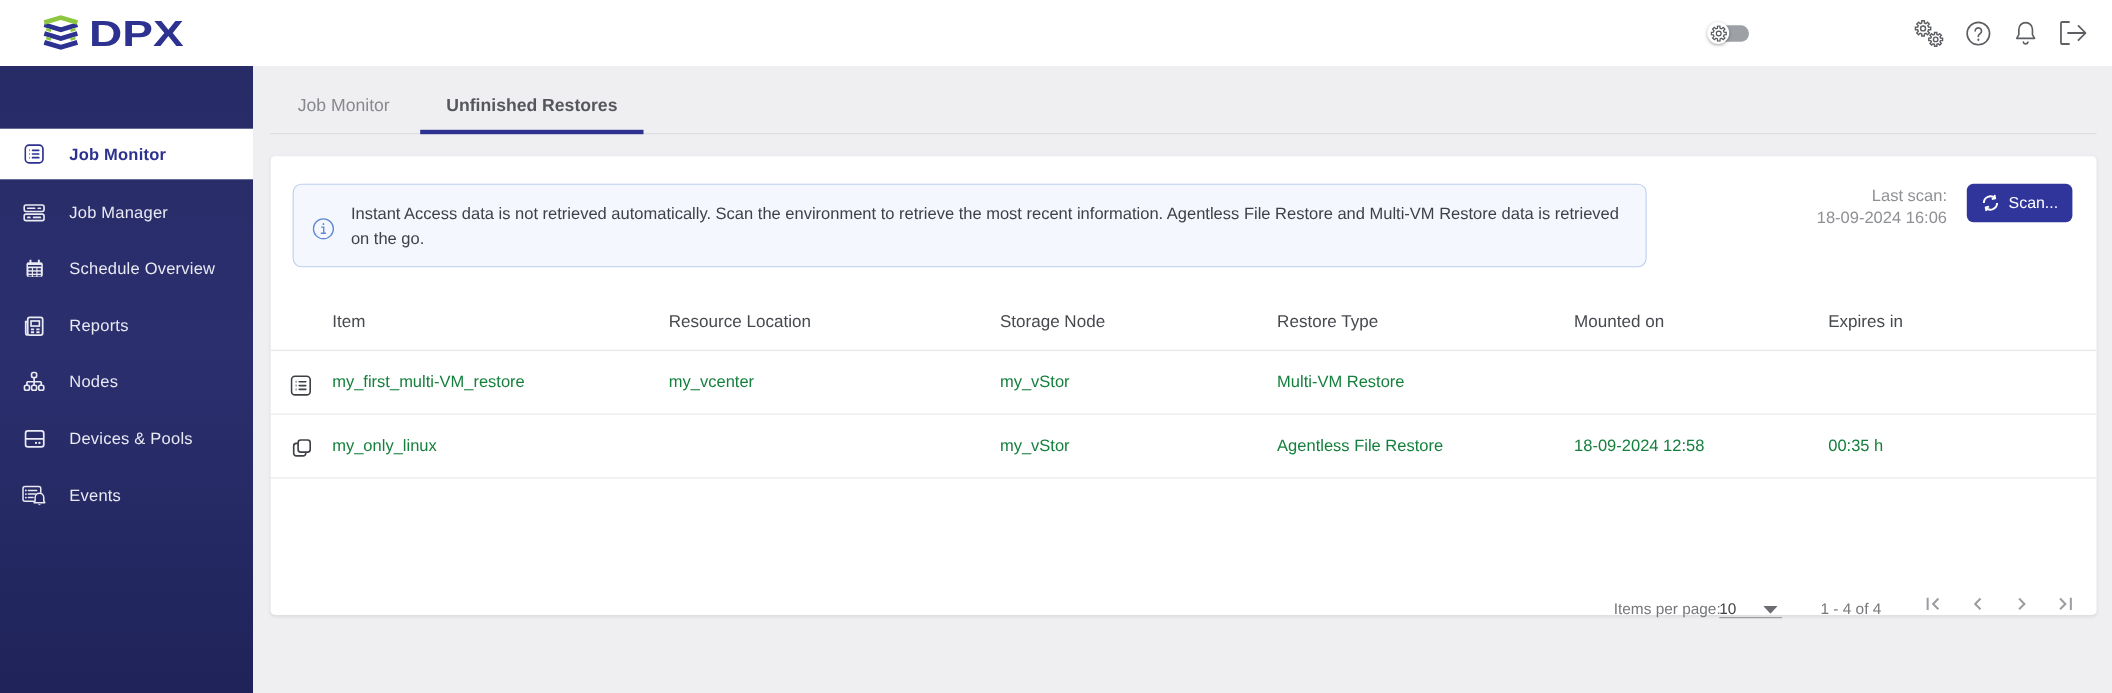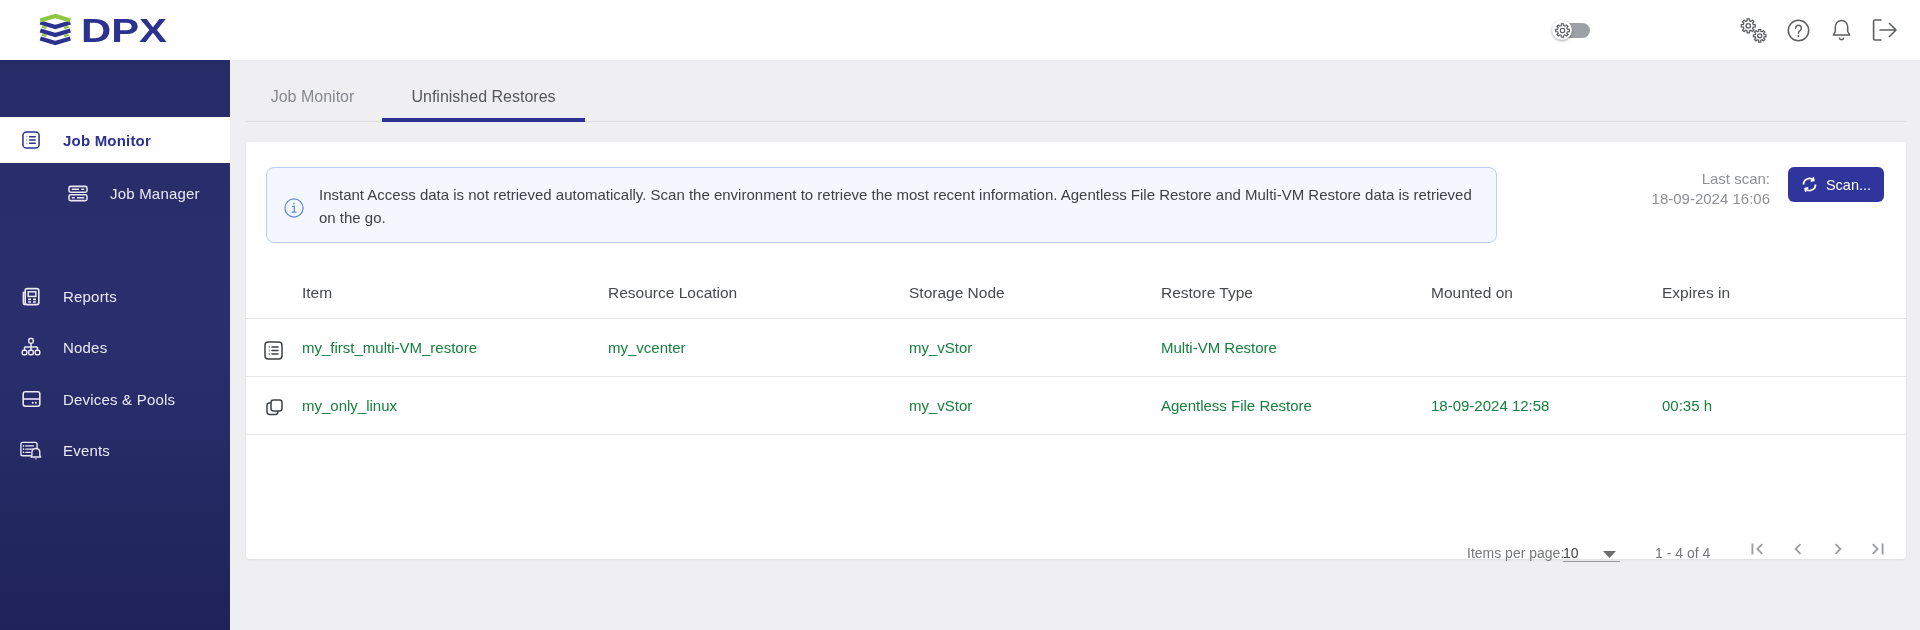--- a/index.html
+++ b/index.html
@@ -115,31 +115,52 @@
       <g stroke-linecap="round">
             <path d="M8 6 H14 M8 9.5 H14 M8 13 H14"></path>
           </g>
       <g stroke-width="1.9">
             <path d="M4.9 6 h0.5 M4.9 9.5 h0.5 M4.9 13 h0.5"></path>
           </g>
     </svg>
       </div>
     <span>Job Monitor</span>
   </div>
-  <div class="nav-item" style="top:107px;padding-left:47px;">
+  <div class="nav-item" style="top:107px;">
     <div class="ic">
         <svg width="20" height="19" viewBox="0 0 21 20" fill="none" stroke="#e9eaf4" stroke-width="1.6">
       <rect x="1" y="2.5" width="19" height="6.2" rx="1.8"></rect>
       <rect x="1" y="11.3" width="19" height="6.2" rx="1.8"></rect>
       <g stroke-linecap="round">
             <path d="M4.5 5.6 H11 M14.5 5.6 H16.5 M4.5 14.4 H6.5 M10 14.4 H16.5"></path>
           </g>
     </svg>
       </div>
     <span>Job Manager</span>
+  </div>
+  <div class="nav-item" style="top:158px;">
+    <div class="ic">
+        <svg width="19" height="19" viewBox="0 0 20 20" fill="none">
+      <rect x="2.2" y="3.6" width="15.6" height="14.2" rx="2" fill="#e9eaf4"></rect>
+      <path d="M6 1.2 V4.4 M14 1.2 V4.4" stroke="#e9eaf4" stroke-width="1.9"></path>
+      <path d="M3.6 7 H16.4" stroke="#272b66" stroke-width="1.5"></path>
+      <g fill="#272b66">
+        <rect x="4.1" y="9.3" width="3.2" height="1.9"></rect>
+            <rect x="8.4" y="9.3" width="3.2" height="1.9"></rect>
+            <rect x="12.7" y="9.3" width="3.2" height="1.9"></rect>
+        <rect x="4.1" y="12.6" width="3.2" height="1.9"></rect>
+            <rect x="8.4" y="12.6" width="3.2" height="1.9"></rect>
+            <rect x="12.7" y="12.6" width="3.2" height="1.9"></rect>
+        <rect x="4.1" y="15.9" width="3.2" height="1.3"></rect>
+            <rect x="8.4" y="15.9" width="3.2" height="1.3"></rect>
+            <rect x="12.7" y="15.9" width="3.2" height="1.3"></rect>
+      </g>
+    </svg>
+      </div>
+    <span>Schedule Overview</span>
   </div>
   <div class="nav-item" style="top:210px;">
     <div class="ic">
         <svg width="20" height="19" viewBox="0 0 20 19" fill="none" stroke="#e9eaf4" stroke-width="1.6">
       <path d="M4.2 5.5 H2.4 V15.7 a1.9 1.9 0 0 0 1.9 1.9"></path>
       <rect x="4.2" y="1.6" width="13.6" height="16" rx="1.9"></rect>
       <rect x="7.2" y="4.8" width="7.6" height="4.6" stroke-width="1.5"></rect>
       <g stroke-width="1.7">
             <path d="M7.1 12.4 H10 M12 12.4 H15 M7.1 15 H10 M12 15 H15"></path>
           </g>
@@ -183,21 +204,21 @@
       <path d="M1.2 9 H17.8"></path>
       <path d="M10.7 12.7 h0.1 M13.8 12.7 h0.1" stroke-linecap="round" stroke-width="2"></path>
     </svg>
       </div>
     <span>Devices &amp; Pools</span>
   </div>
 </div>
 
 <div id="main">
   <div class="tab" style="left:16px; width:133px; color:#87898e;">Job Monitor</div>
-  <div class="tab" style="left:152px; width:203px; color:#55575c; font-weight:normal;">Unfinished Restores</div>
+  <div class="tab" style="left:152px; width:203px; color:#55575c; font-weight:bold;">Unfinished Restores</div>
   <div id="tabline"></div>
   <div id="tabink"></div>
 
   <div id="card">
     <div id="infobox">
       <svg style="position:absolute; left:17px; top:30px;" width="20" height="20" viewBox="0 0 26 26" fill="none">
         <circle cx="13" cy="13" r="11.8" stroke="#6089d5" stroke-width="1.6"></circle>
         <path d="M13 7.2 v0.4" stroke="#6089d5" stroke-width="2" stroke-linecap="round"></path>
         <path d="M10.8 11 h2.6 v7 M10.5 18.3 h5" stroke="#6089d5" stroke-width="1.6" stroke-linecap="round"></path>
       </svg>

